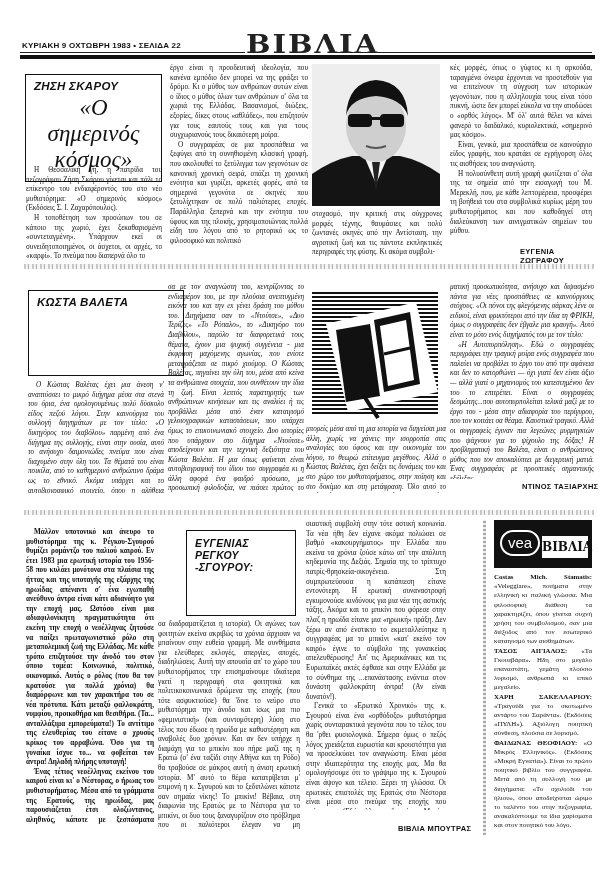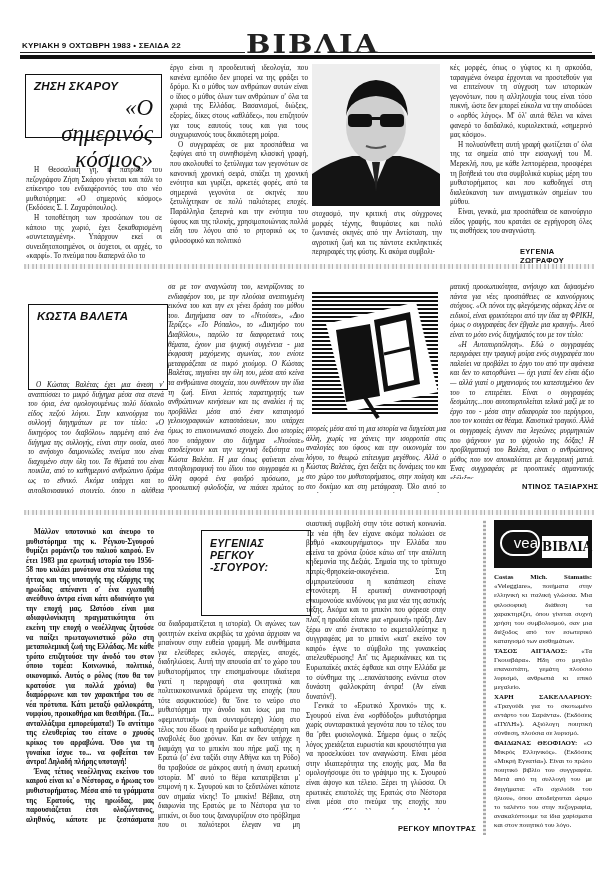--- a/index.html
+++ b/index.html
@@ -12,21 +12,21 @@
   .masthead .thin-rule-left { position: absolute; left: 0; top: 52px; width: 225px; border-top: 1px solid #222; }
   .masthead .thin-rule-right { position: absolute; left: 312px; top: 52px; width: 260px; border-top: 1px solid #222; }
   .masthead .thick-rule { position: absolute; left: 0; top: 55px; width: 575px; height: 4px; background: #111; }
 
   .col { position: absolute; font-size: 7.2px; line-height: 9.6px; text-align: justify; overflow: hidden; }
   .col p { text-indent: 8px; }
   .col.italic { font-style: italic; }
 
   .titlebox { position: absolute; border: 1.5px solid #111; padding: 5px 8px; text-align: center; background: #fff; }
   .titlebox .author { font-family: "Liberation Sans", sans-serif; font-style: italic; font-weight: bold; font-size: 11.5px; text-align: left; letter-spacing: 0.3px; }
-  .titlebox .title { font-family: "Liberation Serif", serif; font-style: italic; font-size: 23px; line-height: 26px; margin-top: 3px; text-align: right; }
+  .titlebox .title { font-family: "Liberation Serif", serif; font-style: italic; font-size: 23px; line-height: 26px; margin-top: 3px; }
 
   .signature { position: absolute; font-family: "Liberation Sans", sans-serif; font-weight: bold; font-size: 7.5px; letter-spacing: 0.3px; }
 
   .photo { position: absolute; background: #ddd; overflow: hidden; }
   .noise-rule { position: absolute; height: 5px; background: repeating-linear-gradient(90deg, #bbb 0 2px, #eee 2px 4px, #999 4px 5px, #f4f4f4 5px 8px); opacity: 0.8; }
   .vsep { position: absolute; width: 3px; background: repeating-linear-gradient(0deg, #aaa 0 2px, #eee 2px 4px); }
 
   .ad-box { position: absolute; background: #111; color: #fff; }
 </style>
 </head>
@@ -34,21 +34,21 @@
 
 <div class="masthead">
   <div class="dateline">ΚΥΡΙΑΚΗ 9 ΟΧΤΩΒΡΗ 1983 • ΣΕΛΙΔΑ 22</div>
   <div class="thin-rule-left"></div>
   <div class="logo">ΒΙΒΛΙΑ</div>
   <div class="thin-rule-right"></div>
   <div class="thick-rule"></div>
 </div>
 
 <div>
-  <div class="titlebox" style="left:25px; top:74px; width:137px; height:64px;">
+  <div class="titlebox" style="left:25px; top:74px; width:137px; height:108px;">
     <div class="author">ΖΗΣΗ ΣΚΑΡΟΥ</div>
     <div class="title">
       <div>«Ο σημερινός</div>
       <div>κόσμος»</div>
     </div>
   </div>
   <div class="col" style="left:26px; top:166px; width:136px; height:94px;">
     <p>Η Θεσσαλική γη, η πατρίδα του πεζογράφου Ζήση Σκάρου γίνεται και πάλι το επίκεντρο του ενδιαφέροντός του στο νέο μυθιστόρημα: «Ο σημερινός κόσμος» (Εκδόσεις Σ. Ι. Ζαχαρόπουλος).</p>
     <p>Η τοποθέτηση των προσώπων του σε κάποιο της χωριό, έχει ξεκαθαρισμένη «συντεταγμένη». Υπάρχουν εκεί οι συνειδητοποιημένοι, οι άσχετοι, οι αρχές, το «καρφί». Το πνεύμα που διαπερνά όλο το</p>
   </div>
@@ -68,30 +68,30 @@
       <rect x="68" y="50" width="24" height="13" rx="4" fill="#111"></rect>
       <rect x="58" y="53" width="12" height="3" fill="#111"></rect>
       <path d="M54 82 Q64 86 74 82" stroke="#555" stroke-width="2" fill="none"></path>
     </svg>
   </div>
   <div class="col" style="left:312px; top:210px; width:130px; height:50px;">
     <p style="text-indent:0">στοχασμό, την κριτική στις σύγχρονες μορφές τέχνης, θαυμάσιες και πολύ ζωντανές σκηνές από την Αντίσταση, την αγροτική ζωή και τις πάντοτε εκπληκτικές περιγραφές της φύσης. Κι ακόμα συμβολι-</p>
   </div>
   <div class="col" style="left:450px; top:64px; width:142px; height:180px;">
     <p style="text-indent:0">κές μορφές, όπως ο γύφτος κι η αρκούδα, ταραγμένα όνειρα έρχονται να προστεθούν για να επιτείνουν τη σύγχυση των ιστορικών γεγονότων, που η αλληλουχία τους είναι τόσο πυκνή, ώστε δεν μπορεί εύκολα να την αποδώσει ο «ορθός λόγος». Μ' όλ' αυτά θέλει να κάνει φανερό το δαιδαλικό, κυριολεκτικά, «σημερινό μας κόσμο».</p>
+    <p>Είναι, γενικά, μια προσπάθεια σε καινούργιο είδος γραφής, που κρατάει σε εγρήγορση όλες τις αισθήσεις του αναγνώστη.</p>
     <p>Η πολυσύνθετη αυτή γραφή φωτίζεται σ' όλα της τα σημεία από την εισαγωγή του Μ. Μερεκλή, που, με κάθε λεπτομέρεια, προσφέρει τη βοήθειά του στα συμβολικά κυρίως μέρη του μυθιστορήματος και που καθοδηγεί στη διαλεύκανση των αινιγματικών σημείων του μύθου.</p>
-    <p>Είναι, γενικά, μια προσπάθεια σε καινούργιο είδος γραφής, που κρατάει σε εγρήγορση όλες τις αισθήσεις του αναγνώστη.</p>
   </div>
   <div class="signature" style="left:520px; top:247px;">ΕΥΓΕΝΙΑ ΖΩΓΡΑΦΟΥ</div>
 </div>
 
 <div class="noise-rule" style="left:24px; top:264px; width:570px;"></div>
 
 <div>
-  <div class="titlebox" style="left:28px; top:304px; width:140px; height:86px;">
+  <div class="titlebox" style="left:28px; top:290px; width:156px; height:86px;">
     <div class="author">ΚΩΣΤΑ ΒΑΛΕΤΑ</div>
     <div class="title">
     </div>
   </div>
   <div class="col italic" style="left:28px; top:381px; width:136px; height:112px;">
     <p>Ο Κώστας Βαλέτας έχει μια άνεση ν' αναπτύσσει το μικρό διήγημα μέσα στα στενά του όρια, ένα ομολογουμένως πολύ δύσκολο είδος πεζού λόγου. Στην καινούργια του συλλογή διηγημάτων με τον τίτλο: «Ο δικηγόρος του διαβόλου» παρμένη από ένα διήγημα της συλλογής, είναι στην ουσία, αυτό το ανήσυχο δαιμονιώδες πνεύμα που είναι διαχυμένο στην ύλη του. Τα θέματά του είναι ποικίλα, από το καθημερινό ανθρώπινο δράμα ως το εθνικό. Ακόμα υπάρχει και το αυτοβιογραφικό στοιχείο, όπου η αλήθεια πάλλεται με ζωντάνια. Η ρεαλιστική τοποθέτηση της γλώσσας του, κυλάει ομαλά, χωρίς φόρτο στη ροή, επικοινωνεί άμεσα με τον αναγνώστη του</p>
   </div>
   <div class="col italic" style="left:168px; top:283px; width:136px; height:210px;">
     <p style="text-indent:0">σα με τον αναγνώστη του, κεντρίζοντας το ενδιαφέρον του, με την πλούσια ανεπτυγμένη εικόνα του και την ex γένει δράση του μύθου του. Διηγήματα σαν το «Ντούτσε», «Δυο Τερίζες» «Το Ρόπαλο», το «Δικηγόρο του Διαβόλου», παρόλο τα διαφορετικά τους θέματα, έχουν μια ψυχική συγγένεια - μια έκφραση μαχόμενης αγωνίας, που ενίοτε μεταφράζεται σε πικρό χιούμορ. Ο Κώστας Βαλέτας, πηγαίνει την ύλη του, μέσα από κείνα τα ανθρώπινα στοιχεία, που συνθέτουν την ίδια τη ζωή. Είναι λεπτός παρατηρητής των ανθρώπινων κινήσεων και τις αναλύει ή τις προβάλλει μέσα από έναν καταιγισμό γελοιογραφικών καταστάσεων, που υπάρχει όμως το επικοινωνιακό στοιχείο. Δυο ιστορίες που υπάρχουν στο διήγημα «Ντούτσε» αποδείχνουν και την τεχνική δεξιότητα του Κώστα Βαλέτα. Η μια όπως φαίνεται είναι αυτοβιογραφική του ίδιου του συγγραφέα κι η άλλη αφορά ένα φαιδρό πρόσωπο, με προσωπική φιλοδοξία, να πιάσει πρώτος το σταυρό που ρίχνουν στη θάλασσα τα Θεοφάνεια, ενώ είναι αναίσθητος στο τραγικό πλαίσιο μέσα στο οποίο ζει. Το να</p>
   </div>
@@ -121,41 +121,41 @@
   <div class="signature" style="left:522px; top:482px;">ΝΤΙΝΟΣ ΤΑΞΙΑΡΧΗΣ</div>
 </div>
 
 <div class="noise-rule" style="left:24px; top:510px; width:570px;"></div>
 
 <div>
   <div class="col" style="left:26px; top:528px; width:128px; height:296px;font-weight:bold;">
     <p>Μάλλον υποτονικό και άνευρο το μυθιστόρημα της κ. Ρέγκου-Σγουρού θυμίζει ρομάντζο του παλιού καιρού. Εν έτει 1983 μια ερωτική ιστορία του 1956-58 που κυλάει μονότονα στα πλαίσια της ήττας και της υποταγής της εξάρχης της ηρωίδας απέναντι σ' ένα εγωπαθή ανεύθυνο άντρα είναι κάτι αδιανόητο για την εποχή μας. Ωστόσο είναι μια αδιαφιλονίκητη πραγματικότητα ότι εκείνη την εποχή ο νεοέλληνας ζητούσε να παίξει πρωταγωνιστικό ρόλο στη μεταπολεμική ζωή της Ελλάδας. Με κάθε τρόπο επιζητούσε την άνοδό του στον όποιο τομέα: Κοινωνικό, πολιτικό, οικονομικό. Αυτός ο ρόλος (που θα τον κρατούσε για πολλά χρόνια) θα διαμόρφωνε και τον χαρακτήρα του σε νέα πρότυπα. Κάτι μεταξύ φαλλοκράτη, νυμφίου, προικοθήρα και θεσιθήρα. (Τα... ανταλλάξιμα εμπορεύματα!) Το αντίτιμο της ελευθερίας του είτανε ο χρυσός κρίκος του αρραβώνα. Όσο για τη γυναίκα ίσχυε το... να φοβείται τον άντρα! Δηλαδή πλήρης υποταγή!</p>
     <p>Ένας τέτιος νεοέλληνας εκείνου του καιρού είναι κι' ο Νέστορας, ο ήρωας του μυθιστορήματος. Μέσα από τα γράμματα της Ερατούς, της ηρωίδας, μας παρουσιάζεται έτσι ολοζώντανος, αληθινός, κάποτε με ξεσπάσματα μεταμέλειας και ενοχής μα πάντα αμετανόητος, κυνικός, εαυτούλης και αρριβίστας. Η κ. Σγουρού μας τον έδωσε με πιστότητα. Εδώ θα επιμείνουμε στην Ερατώ που είναι μια σχετικά χαραφετημένη φοιτήτρια του Πανεπιστημίου της Θεσσαλονίκης. (Στη συμπρωτεύου-</p>
   </div>
-  <div class="titlebox" style="left:186px; top:530px; width:110px; height:86px; padding:6px 8px;margin-left:15px;">
+  <div class="titlebox" style="left:186px; top:530px; width:110px; height:86px; padding:6px 8px;">
     <div class="author" style="font-size:10.5px; line-height:12px;">
       <div>ΕΥΓΕΝΙΑΣ ΡΕΓΚΟΥ</div>
       <div>-ΣΓΟΥΡΟΥ:</div>
     </div>
   </div>
   <div class="col" style="left:158px; top:620px; width:142px; height:210px;">
     <p style="text-indent:0">σα διαδραματίζεται η ιστορία). Οι αγώνες των φοιτητών εκείνα ακριβώς τα χρόνια άρχισαν να μπαίνουν στην ευθεία γραμμή. Με συνθήματα για ελεύθερες εκλογές, απεργίες, αποχές, διαδηλώσεις. Αυτή την απουσία απ' το χώρο του μυθιστορήματος την επισημαίνουμε ιδιαίτερα γιατί η περιγραφή στα φοιτητικά και πολιτικοκοινωνικά δρώμενα της εποχής (που τότε ασφυκτιούσε) θα 'δινε το νεύρο στο μυθιστόρημα την άνοδο και ίσως μια πιο «φεμινιστική» (και συντομότερη) λύση στο τέλος που έδωσε η ηρωίδα με καθυστέρηση και αναβολές δυο χρόνων. Και αν δεν υπήρχε η διαμάχη για το μπικίνι που πήρε μαζί της η Ερατώ (σ' ένα ταξίδι στην Αθήνα και τη Ρόδο) θα τραβούσε σε μάκρος αυτή η άνιση ερωτική ιστορία. Μ' αυτό το θέμα κατατρίβεται μ' επιμονή η κ. Σγουρού και το ξεδιπλώνει κάποτε σαν σημαία νίκης! Το μπικίνι! Βέβαια, στη διαφωνία της Ερατώς με το Νέστορα για το μπικίνι, οι δυο τους ξαναγυρίζουν στο πρόβλημα που οι παλιότεροι έλεγαν να μη χρησιμοποιούνται πια οι ξένοι συρμοί αν και στην εποχή εκείνη δεν αντιμετώπιζαν σαν ου-</p>
   </div>
   <div class="col" style="left:306px; top:520px; width:140px; height:290px;">
     <p style="text-indent:0">σιαστική συμβολή στην τότε αστική κοινωνία. Τα νέα ήθη δεν είχανε ακόμα πολιώσει σε βαθμό «κακουργήματος» την Ελλάδα που εκείνα τα χρόνια ζούσε κάτω απ' την απόλυτη κηδεμονία της Δεξιάς. Σημαία της το τρίπτυχο πατρίς-θρησκεία-οικογένεια. Στη συμπρωτεύουσα η κατάπιεση είτανε εντονότερη. Η ερωτική συναναστροφή εγκυμονούσε κινδύνους για μια νέα της αστικής τάξης. Ακόμα και το μπικίνι που φόρεσε στην πλαζ η ηρωίδα είτανε μια «ηρωική» πράξη. Δεν ξέρω αν από ένστικτο το εκμεταλλεύτηκε η συγγραφέας μα το μπικίνι «κατ' εκείνο τον καιρό» έγινε το σύμβολο της γυναικείας απελευθέρωσης! Απ' τις Αμερικάνικες και τις Ευρωπαϊκές ακτές έφθασε και στην Ελλάδα με το σύνθημα της ...επανάστασης ενάντια στον δυνάστη φαλλοκράτη άντρα! (Αν είναι δυνατόν!).</p>
     <p>Γενικά το «Ερωτικό Χρονικό» της κ. Σγουρού είναι ένα «ορθόδοξο» μυθιστόρημα χωρίς συνταρακτικά γεγονότα που το τέλος του θα 'ρθει φυσιολογικά. Σήμερα όμως ο πεζός λόγος χρειάζεται ευρωστία και κρουστότητα για να προσελκύσει τον αναγνώστη. Είναι μέσα στην ιδιαιτερότητα της εποχής μας. Μα θα ομολογήσουμε ότι το γράψιμο της κ. Σγουρού είναι άψογο και τέλειο. Ξέρει τη γλώσσα. Οι ερωτικές επιστολές της Ερατώς στο Νέστορα είναι μέσα στο πνεύμα της εποχής που γράφτηκαν. (Εξώφυλλο της ζωγράφου Μαρίας Ρέγκου).</p>
   </div>
-  <div class="signature" style="left:398px; top:824px;">ΡΕΓΚΟΥ ΜΠΟΥΤΡΑΣ</div>
+  <div class="signature" style="left:398px; top:824px;">ΒΙΒΛΙΑ ΜΠΟΥΤΡΑΣ</div>
 </div>
 
 <div class="vsep" style="left:483px; top:520px; height:315px;"></div>
 
 <div>
   <div class="ad-box" style="left:494px; top:520px; width:98px; height:48px;">
-    <div style="position:absolute; left:6px; top:10px; width:40px; height:26px; border:2px solid #fff; border-radius:13px; font-family:'Liberation Sans',sans-serif; font-size:15px; line-height:22px; text-align:right;">vea</div>
+    <div style="position:absolute; left:6px; top:10px; width:40px; height:26px; border:2px solid #fff; border-radius:13px; font-family:'Liberation Sans',sans-serif; font-size:15px; line-height:22px; text-align:center;">vea</div>
     <div style="position:absolute; left:48px; top:16px; width:46px; height:22px; background:#fff; color:#111; font-family:'DejaVu Serif',serif; font-weight:bold; font-size:12px; line-height:22px; text-align:center;">ΒΙΒΛΙΑ</div>
   </div>
   <div class="col" style="left:494px; top:572px; width:98px; height:262px; font-size:6.9px; line-height:9.2px;">
     <div><b>Costas Mich. Stamatis:</b> <span>«Veleggiare», ποιήματα στην ελληνική κι ιταλική γλώσσα. Μια φιλοσοφική διάθεση τα χαρακτηρίζει, όπου γίνεται συχνή χρήση του συμβολισμού, σαν μια διέξοδος από τον εσωτερικό καταιγισμό των αισθημάτων.</span></div>
     <div><b>ΤΑΣΟΣ ΑΙΓΙΑΛΟΣ:</b> <span>«Τα Γκουεβάρα». Ηδη στο μεγάλο επαναστάτη, γεμάτη πλούσιο λυρισμό, ανθρωπιά κι επικό μεγαλείο.</span></div>
     <div><b>ΧΑΡΗ ΣΑΚΕΛΛΑΡΙΟΥ:</b> <span>«Τραγούδι για το σκοτωμένο αντάρτο του Σαράντα». (Εκδόσεις «ΠΥΛΗ»). Αξιόλογη ποιητική σύνθεση, πλούσια σε λυρισμό.</span></div>
     <div><b>ΦΑΙΔΩΝΑΣ ΘΕΟΦΙΛΟΥ:</b> <span>«Ο Μικρός Ελληνικός». (Εκδόσεις «Μικρή Εγνατία»). Είναι το πρώτο ποιητικό βιβλίο του συγγραφέα. Μετά από τη συλλογή του με διηγήματα: «Το σχολιόδι του ήλιου», όπου αποδείχνεται ώριμο το ταλέντο του στην πεζογραφία, ανακαλύπτουμε τα ίδια χαρίσματα και στον ποιητικό του λόγο.</span></div>
   </div>
 </div>
 

